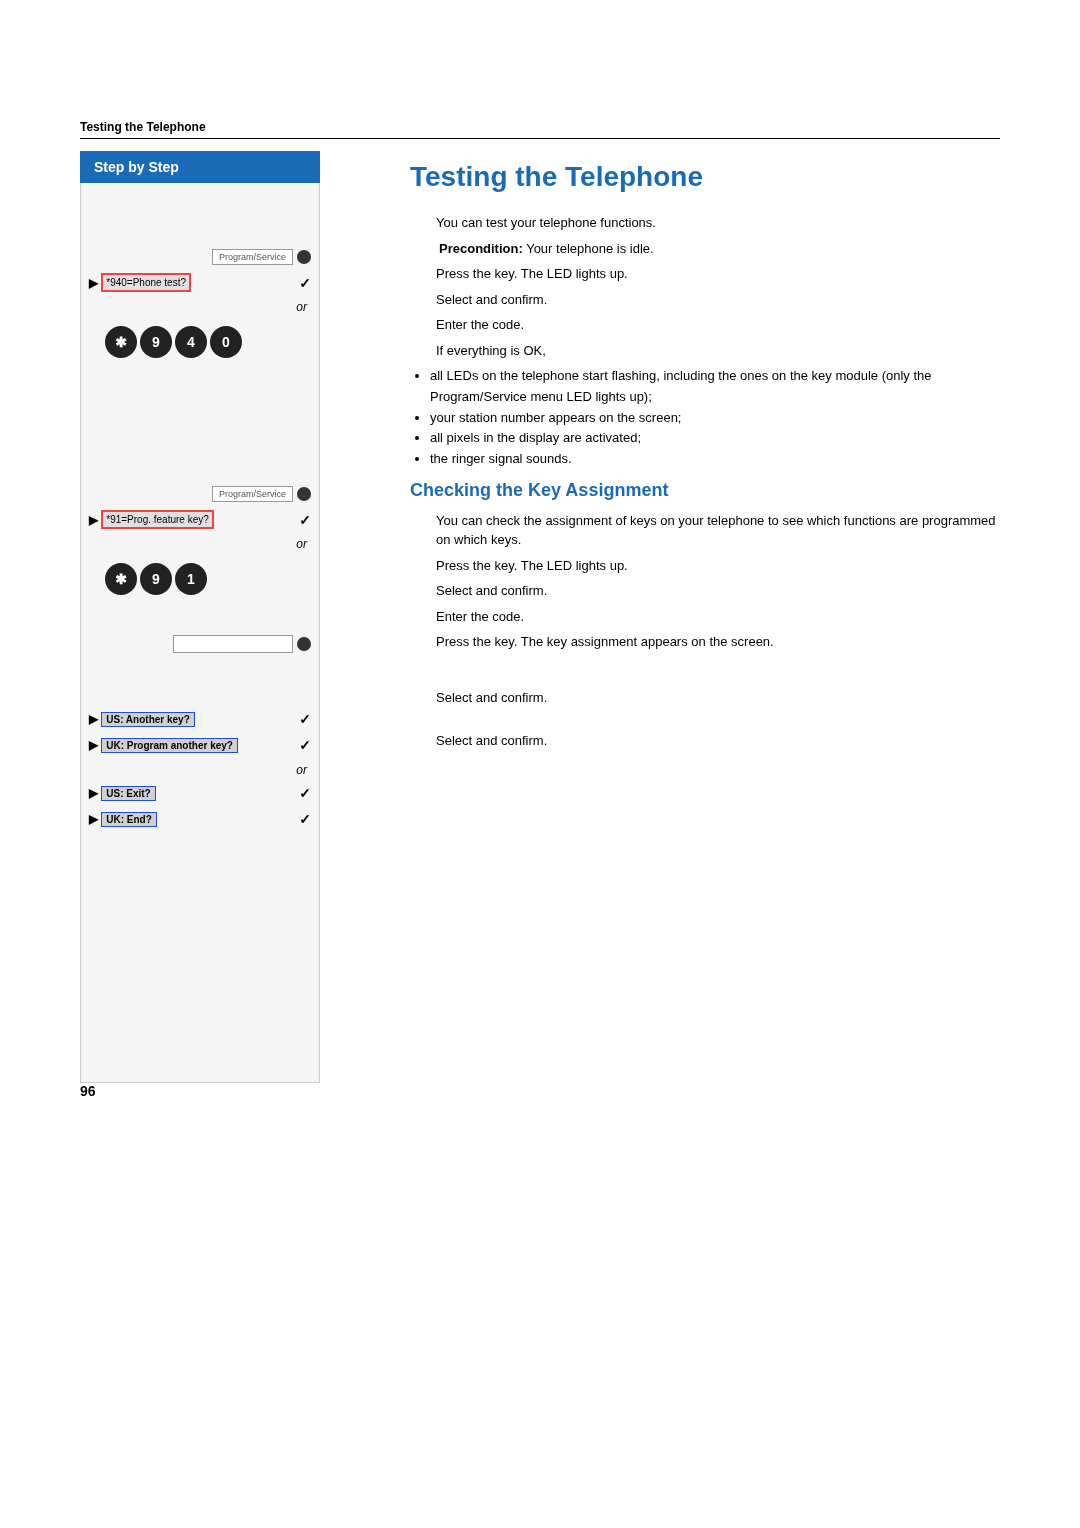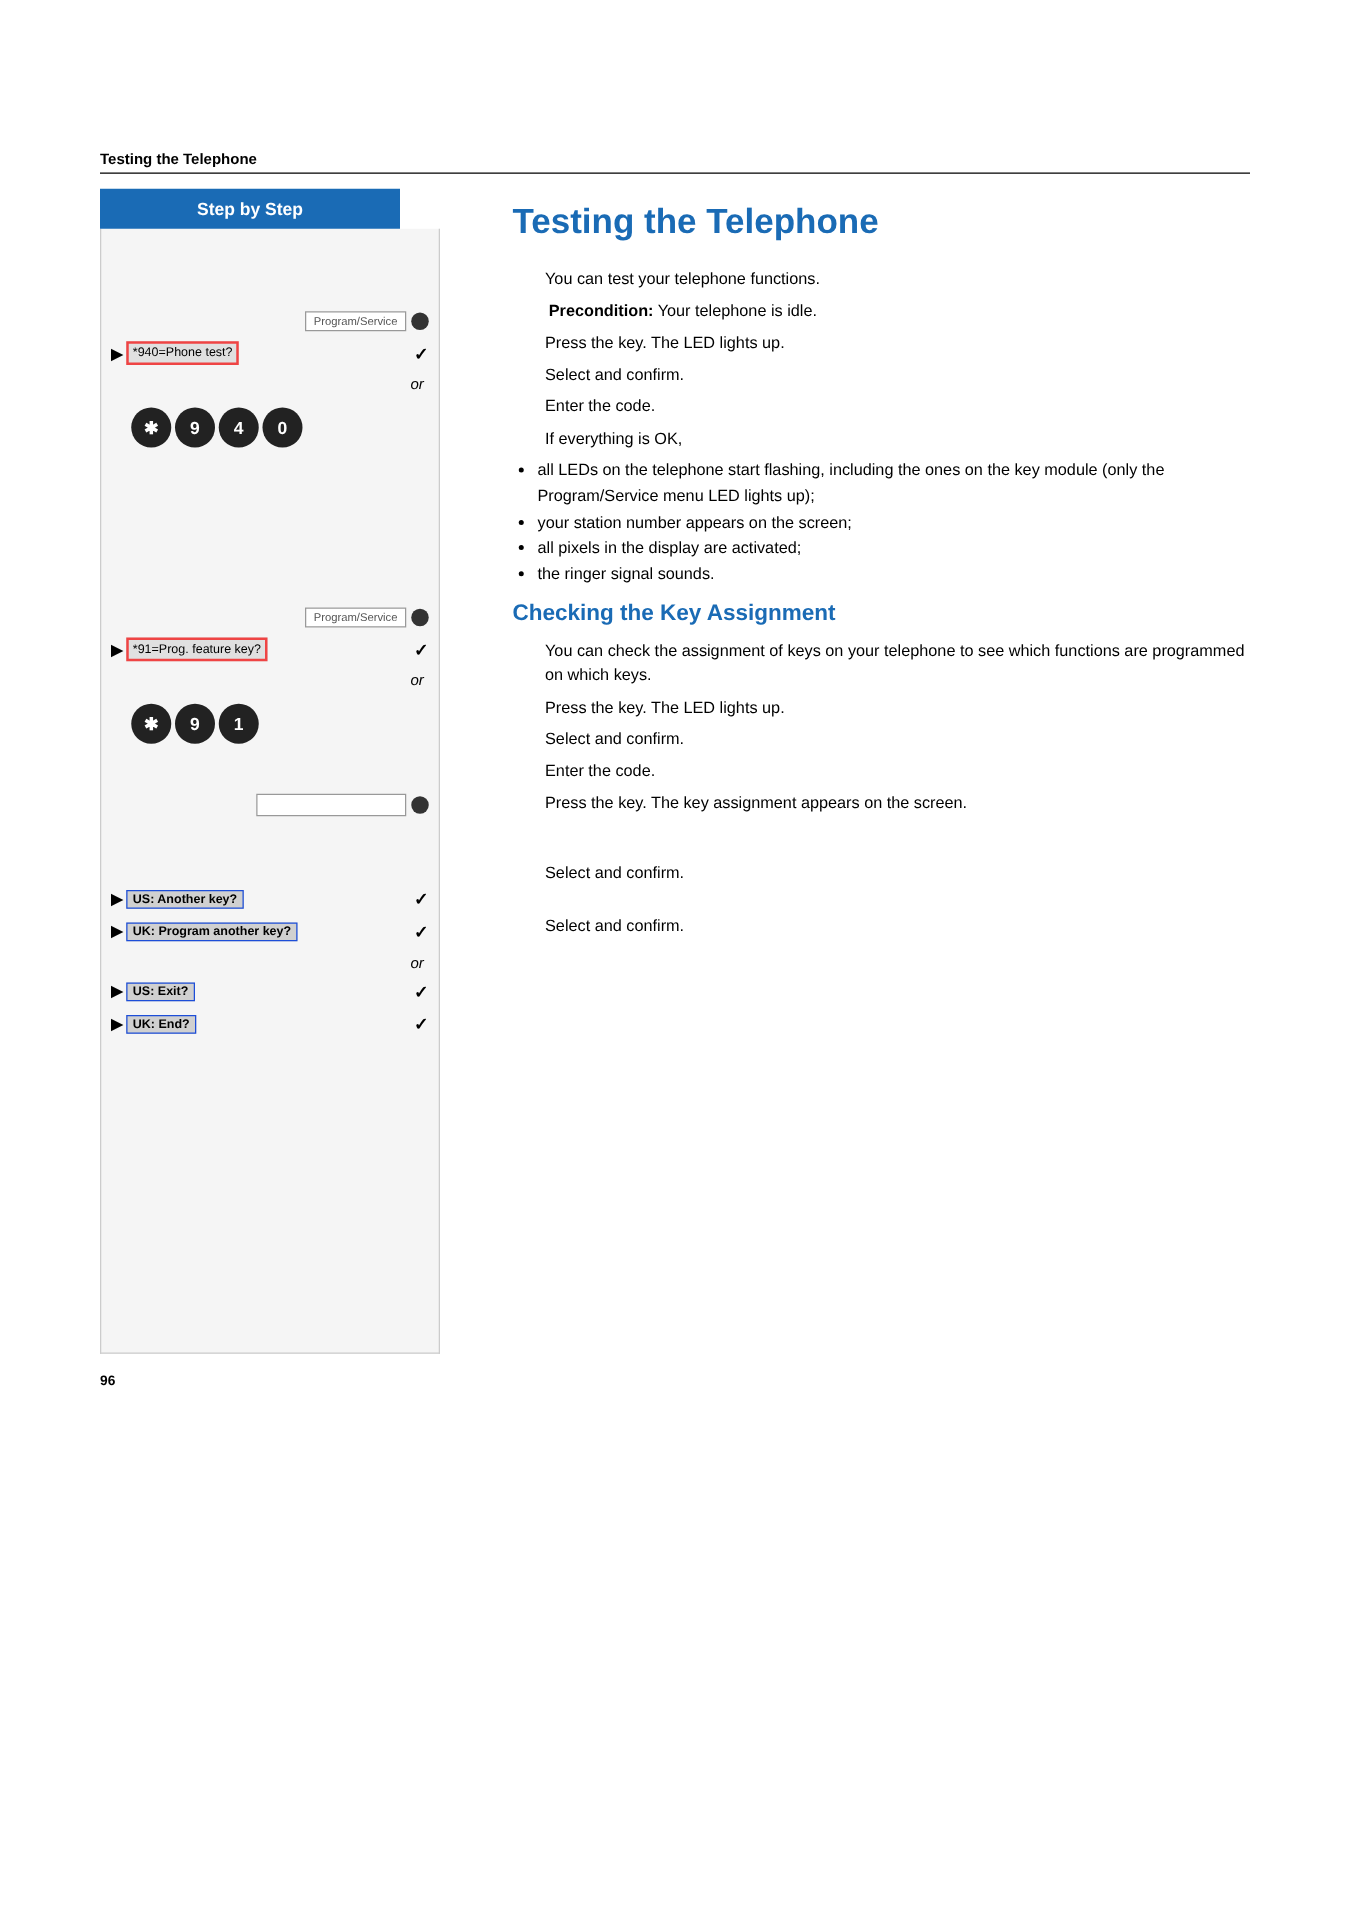--- a/index.html
+++ b/index.html
@@ -48,31 +48,30 @@
       min-width: 300px;
       flex-shrink: 0;
       position: relative;
     }
 
     .step-by-step-banner {
       background: #1a6bb5;
       color: #fff;
       font-size: 14px;
       font-weight: bold;
-      padding: 8px 4px;
+      padding: 8px 14px;
       margin-bottom: 0;
       display: inline-block;
       width: 240px;
-      text-align: center;
     }
 
     .sidebar-inner {
       border: 1px solid #ccc;
       border-top: none;
-      width: 272px;
+      width: 240px;
       min-height: 900px;
       background: #f5f5f5;
       padding: 10px 8px;
       display: flex;
       flex-direction: column;
       gap: 8px;
     }
 
     
     .main-content {
@@ -202,23 +201,23 @@
       border: 1px solid #999;
       background: #fff;
       width: 120px;
       height: 18px;
     }
     .spacer-md { height: 14px; }
     .spacer-lg { height: 20px; }
 
     .page-number {
       position: absolute;
-      bottom: 52px;
+      bottom: 64px;
       left: 80px;
-      font-size: 11px;
+      font-size: 14px;
       font-weight: bold;
     }
 
     .sidebar-section-gap { height: 30px; }
 
     .option-row {
       display: flex;
       align-items: center;
       gap: 3px;
     }

